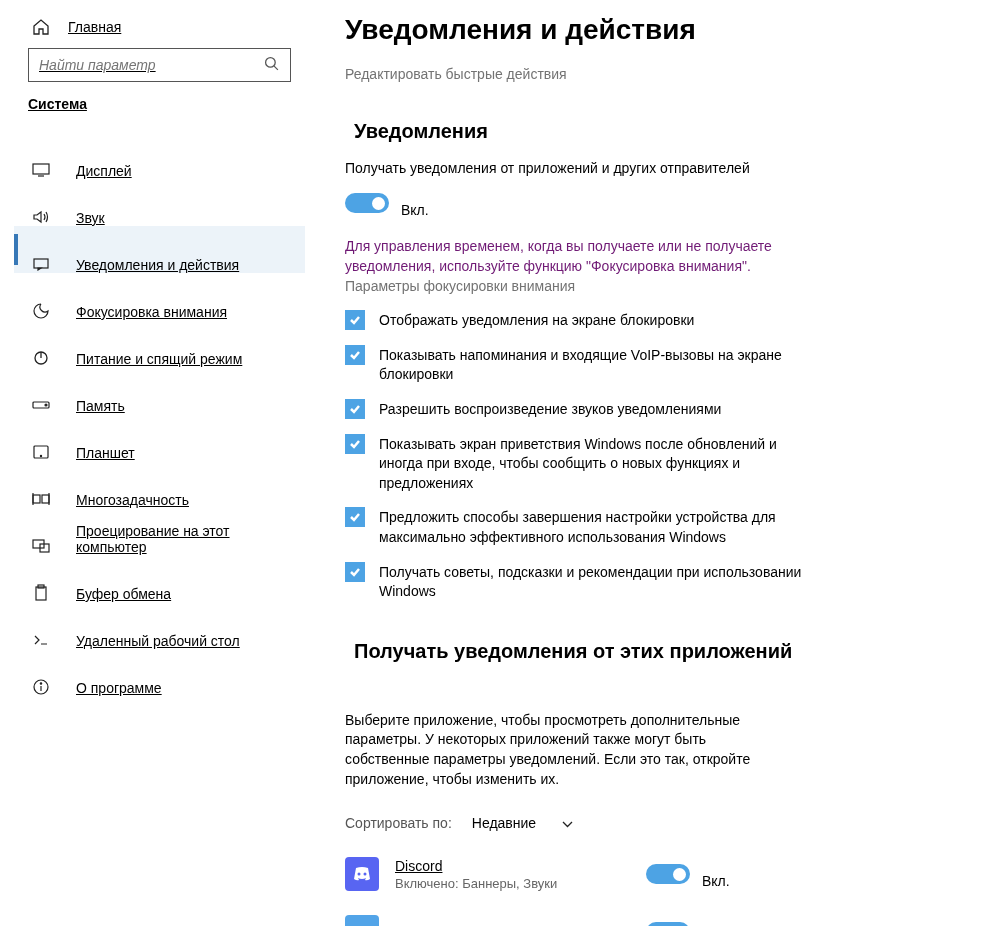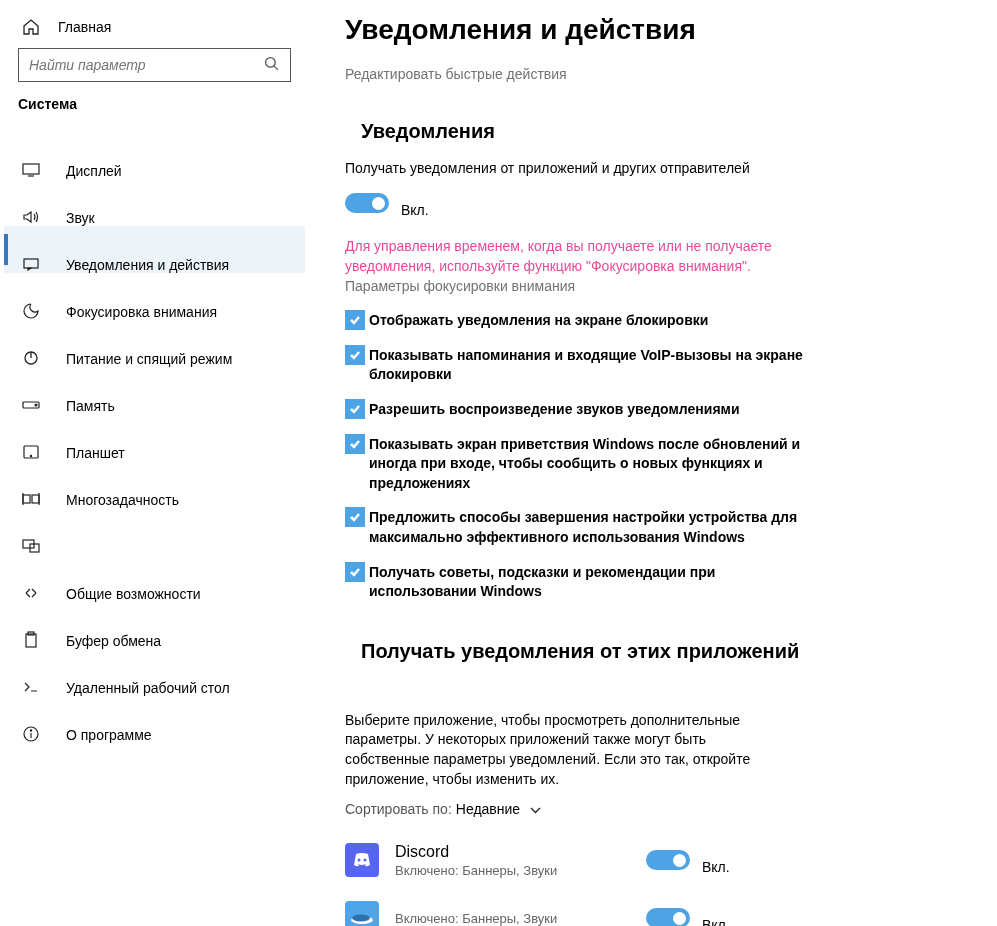--- a/index.html
+++ b/index.html
@@ -1,64 +1,64 @@
 <!DOCTYPE html>
 <html><head>
 <meta charset="utf-8">
 <style>
 * { box-sizing: border-box; margin: 0; padding: 0; font-family: "Segoe UI", -apple-system, sans-serif; }
 body { width: 997px; height: 926px; background: #fff; display: flex; overflow: hidden; font-size: 14px; color: #000; }
 
-.sidebar { width: 305px; padding: 12px 0 0 4px; background: #fff; flex-shrink: 0; }
+.sidebar { width: 305px; padding: 12px 0 0 14px; background: #fff; flex-shrink: 0; text-decoration: underline; }
 .home-row { display: flex; align-items: center; padding: 6px 18px 12px 18px; gap: 18px; cursor: pointer; }
 .home-row .icon { width: 18px; height: 18px; display:flex; align-items:center; justify-content:center; }
 .home-label { font-size: 14px; }
 
 .search-wrap { margin: 0 14px 14px 14px; border: 1px solid #555; height: 34px; display: flex; align-items: center; padding: 0 10px; }
 .search-input { flex: 1; border: none; outline: none; font-size: 14px; font-style: italic; color: #666; background: transparent; }
 .search-icon { width: 16px; height: 16px; color:#444; }
 
 .sidebar-heading { font-weight: 600; font-size: 14px; padding: 0 14px 6px 14px; }
 
 .nav { margin-top: 14px; }
 .nav-item { display: flex; align-items: flex-end; height: 47px; padding: 0 18px; gap: 26px; cursor: pointer; position: relative; }
 .nav-item.active { background: #ecf3f9; }
 .nav-item.active::before { content:""; position:absolute; left:0; top:8px; bottom:8px; width:4px; background:#3778b7; }
 .nav-item .icon { width: 18px; height: 18px; display:flex; align-items:center; justify-content:center; color:#222; }
 .nav-label { font-size: 14px; }
 
 .main { flex: 1; padding: 8px 40px 20px 40px; overflow-y: auto; }
 .page-title { font-size: 28px; font-weight: 600; margin: 6px 0 20px 0; }
 .link { color: #737373; font-size: 14px; cursor: pointer; }
-.section-title { font-size: 20px; font-weight: 600; margin: 38px 0 16px 16px; }
+.section-title { font-size: 20px; font-weight: 600; margin: 38px 0 16px 9px; }
 .body-text { font-size: 14px; color: #000; max-width: 440px; line-height: 1.4; }
-.muted { color: #ec4899; font-size: 14px; max-width: 440px; line-height: 1.45; margin-top: 18px; }
+.muted { color: #701a75; font-size: 14px; max-width: 440px; line-height: 1.45; margin-top: 18px; }
 
 .toggle-row { display: flex; align-items: center; gap: 12px; margin-top: 10px; }
 .toggle { width: 44px; height: 20px; border-radius: 10px; background: #4da3e4; position: relative; cursor: pointer; }
 .toggle::after { content:""; position:absolute; width: 13px; height: 13px; background:#fff; border-radius:50%; top:3.5px; right:4px; }
 .toggle-state { font-size: 14px; margin-top: 13px; }
 
 .checks { margin-top: 16px; max-width: 470px; }
-.check-row { display: flex; gap: 4px; margin-bottom: 14px; align-items: flex-start; font-weight: bold; }
+.check-row { display: flex; gap: 14px; margin-bottom: 14px; align-items: flex-start; }
 .checkbox { width: 20px; height: 20px; background: #4da3e4; flex-shrink: 0; display:flex; align-items:center; justify-content:center; cursor:pointer; }
 .checkbox svg { stroke: #fff; stroke-width: 2.5; fill: none; }
 .check-label { font-size: 14px; line-height: 1.4; padding-top: 1px; }
 
-.sort-row { margin-top: 12px; font-size: 14px; color: #555; display:flex; align-items:center; gap:4px; }
+.sort-row { margin-top: 26px; font-size: 14px; color: #555; display:flex; align-items:center; gap:20px; }
 .sort-value { color: #000; }
 .chevron { margin-left: 6px; }
 
 .apps { margin-top: 14px; }
 .app-row { display: flex; align-items: center; height: 58px; gap: 16px; }
 .app-icon { width: 34px; height: 34px; border-radius: 4px; display:flex; align-items:center; justify-content:center; flex-shrink:0; }
 .app-icon.discord { background: #5865f2; }
 .app-icon.yandex { background: #52a4e8; }
 .app-info { display:flex; flex-direction:column; gap:2px; width: 235px; }
-.app-name { font-size: 16px; }
+.app-name { font-size: 14px; text-decoration: underline; }
 .app-sub { font-size: 13px; color: #666; }
 .app-toggle-wrap { display:flex; align-items:center; gap:12px; }
 </style>
 </head>
 <body>
 
 <div class="sidebar">
   <div class="home-row">
     <span class="icon">
       <svg width="18" height="18" viewBox="0 0 18 18" fill="none" stroke="#222" stroke-width="1.3">
@@ -155,28 +155,21 @@
         </span>
       <span class="nav-label">Многозадачность</span>
     </div>
     <div class="nav-item">
       <span class="icon">
           <svg width="18" height="14" viewBox="0 0 18 14" fill="none" stroke="#222" stroke-width="1.2">
             <rect x="1" y="1" width="11" height="8"></rect>
             <rect x="8" y="5" width="9" height="8"></rect>
           </svg>
         </span>
-    </div>
-    <div class="nav-item">
-      <span class="icon">
-          <svg width="18" height="14" viewBox="0 0 18 14" fill="none" stroke="#222" stroke-width="1.2">
-            <path d="M4 7 L8 3 M4 7 L8 11 M14 7 L10 3 M14 7 L10 11"></path>
-          </svg>
-        </span>
-      <span class="nav-label">Общие возможности</span>
+      <span class="nav-label">Проецирование на этот компьютер</span>
     </div>
     <div class="nav-item">
       <span class="icon">
           <svg width="16" height="18" viewBox="0 0 16 18" fill="none" stroke="#222" stroke-width="1.2">
             <rect x="3" y="3" width="10" height="13"></rect>
             <rect x="5" y="1" width="6" height="3"></rect>
           </svg>
         </span>
       <span class="nav-label">Буфер обмена</span>
     </div>

